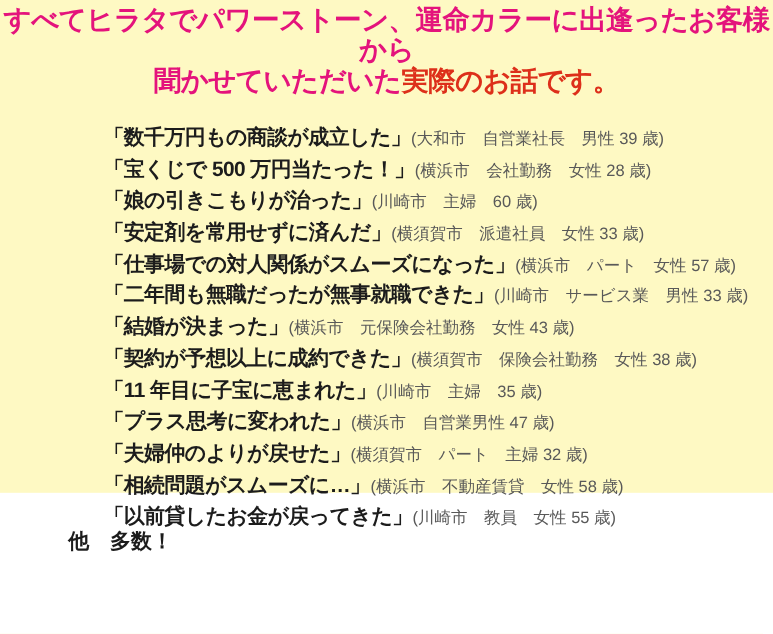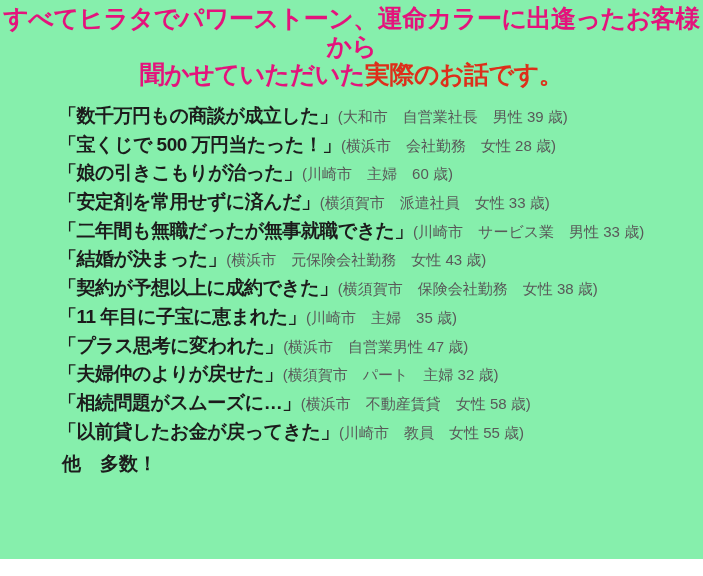--- a/index.html
+++ b/index.html
@@ -11,22 +11,22 @@
   *{margin:0;padding:0;box-sizing:border-box;}
   html,body{background:#ffffff;}
   body{
     width:703px;
     height:576px;
     overflow:hidden;
     font-family:"Liberation Sans", sans-serif;
   }
   .page{
     width:703px;
-    height:559px;
-    background:#86efac;
+    height:448px;
+    background:#fef9c3;
   }
   .headline{
     padding-top:4px;
     text-align:center;
     font-size:25px;
     font-weight:bold;
     line-height:28px;
     letter-spacing:-0.5px;
     color:var(--pink);
   }
@@ -34,22 +34,23 @@
     color:var(--red);
   }
   .testimonial-list{
     list-style:none;
     margin-top:18px;
     padding-left:58px;
     padding-right:10px;
   }
   .testimonial-list li{
     height:28.7px;
-    line-height:19px;
+    line-height:39px;
     white-space:nowrap;
+    margin-left:36px;
   }
   .quote{
     font-size:19px;
     font-weight:bold;
     color:var(--quote-color);
     letter-spacing:-0.5px;
   }
   .attr{
     font-size:15px;
     font-weight:normal;
@@ -85,20 +86,23 @@
       </li>
 
       <li>
         <span class="quote">「娘の引きこもりが治った」</span><span class="attr">(川崎市　主婦　60 歳)</span>
       </li>
 
       <li>
         <span class="quote">「安定剤を常用せずに済んだ」</span><span class="attr">(横須賀市　派遣社員　女性 33 歳)</span>
       </li>
 
+      <li>
+        <span class="quote">「仕事場での対人関係がスムーズになった」</span><span class="attr">(横浜市　パート　女性 57 歳)</span>
+      </li>
 
       <li>
         <span class="quote">「二年間も無職だったが無事就職できた」</span><span class="attr">(川崎市　サービス業　男性 33 歳)</span>
       </li>
 
       <li>
         <span class="quote">「結婚が決まった」</span><span class="attr">(横浜市　元保険会社勤務　女性 43 歳)</span>
       </li>
 
 

